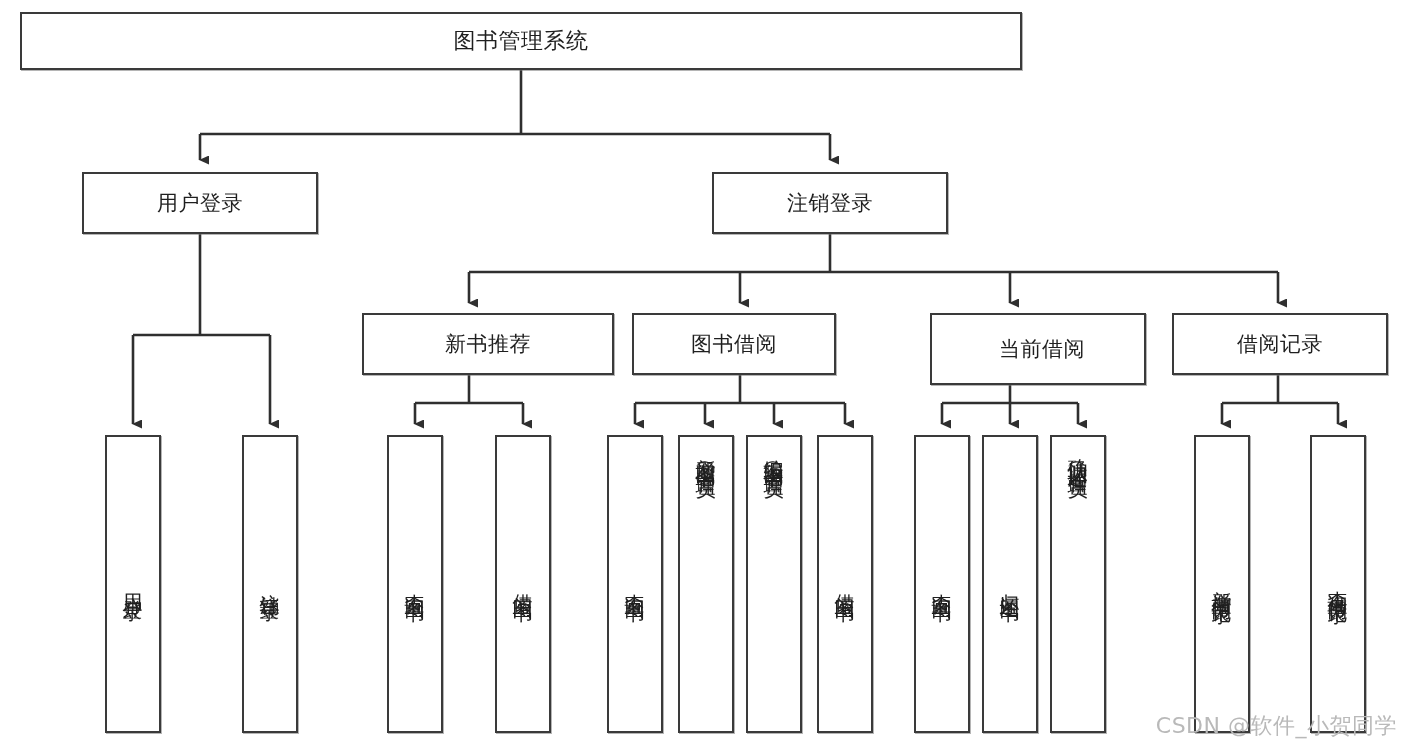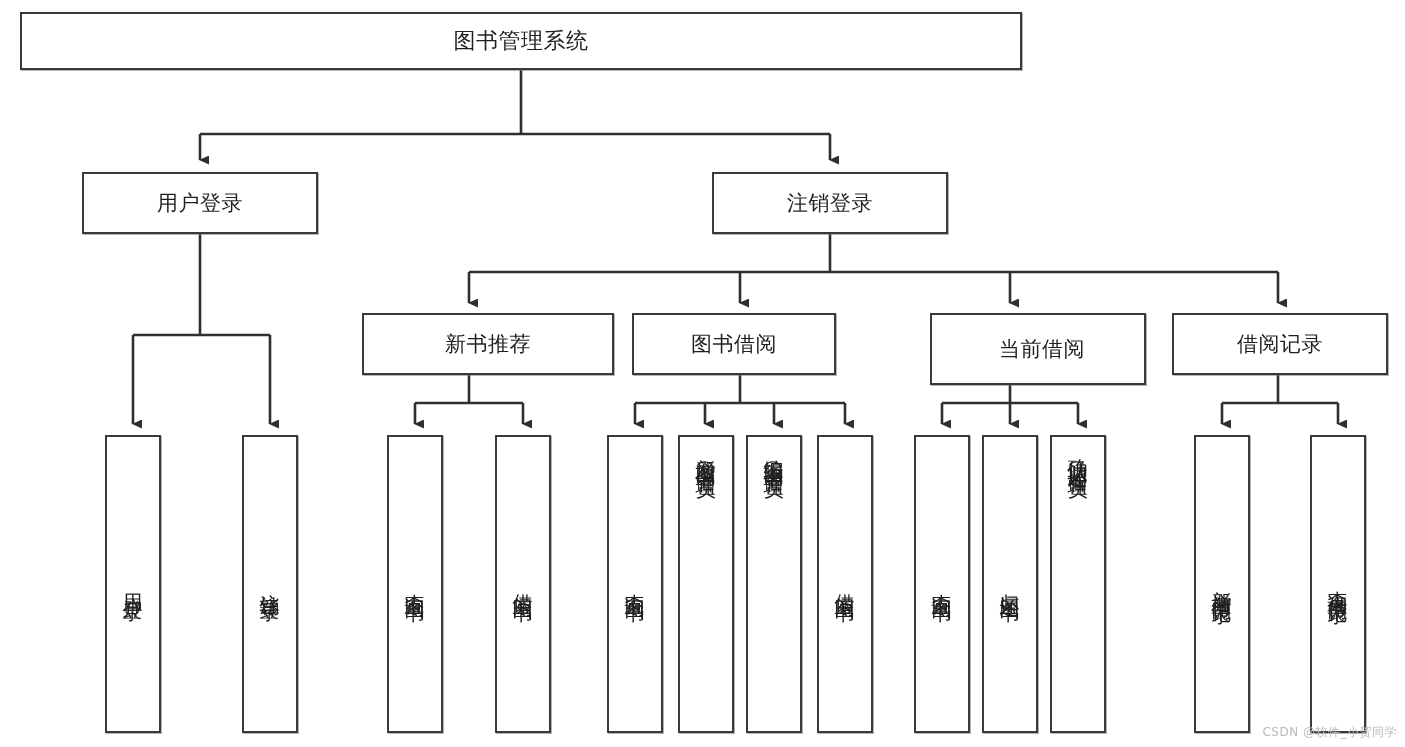--- a/index.html
+++ b/index.html
@@ -69,21 +69,21 @@
   }
   
   .node.vertical.centered {
     align-items: center;
     padding-top: 0;
   }
   #watermark {
     position: absolute;
     right: 8px;
     bottom: 6px;
-    font-size: 12px;
+    font-size: 22px;
     color: #b9b9b9;
     letter-spacing: 0.5px;
     white-space: nowrap;
     font-family: "DejaVu Sans", "Liberation Sans", sans-serif;
   }
 </style>
 </head>
 <body>
 
 <div id="diagram-root">

